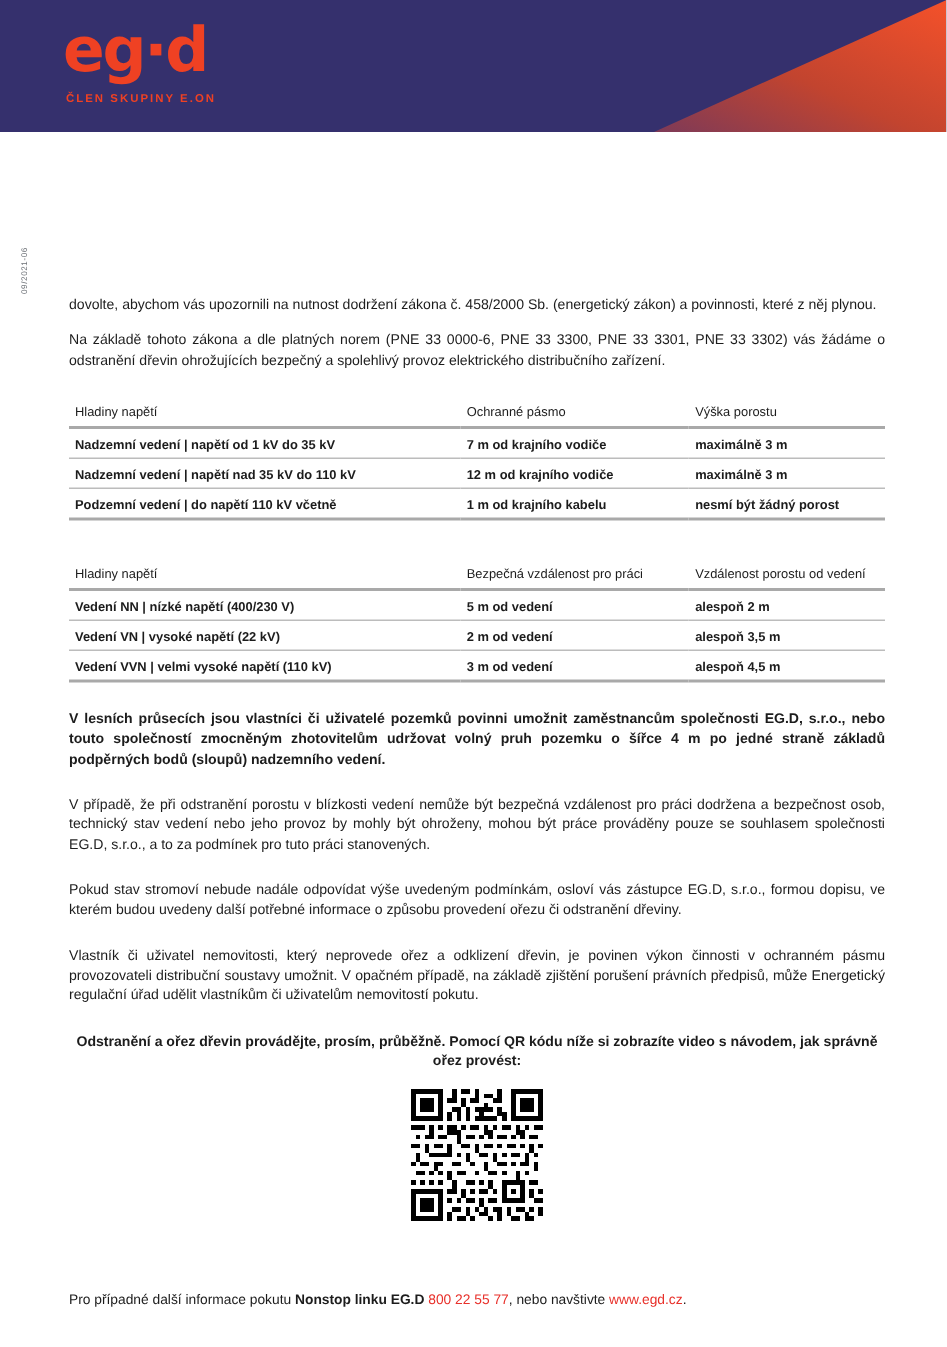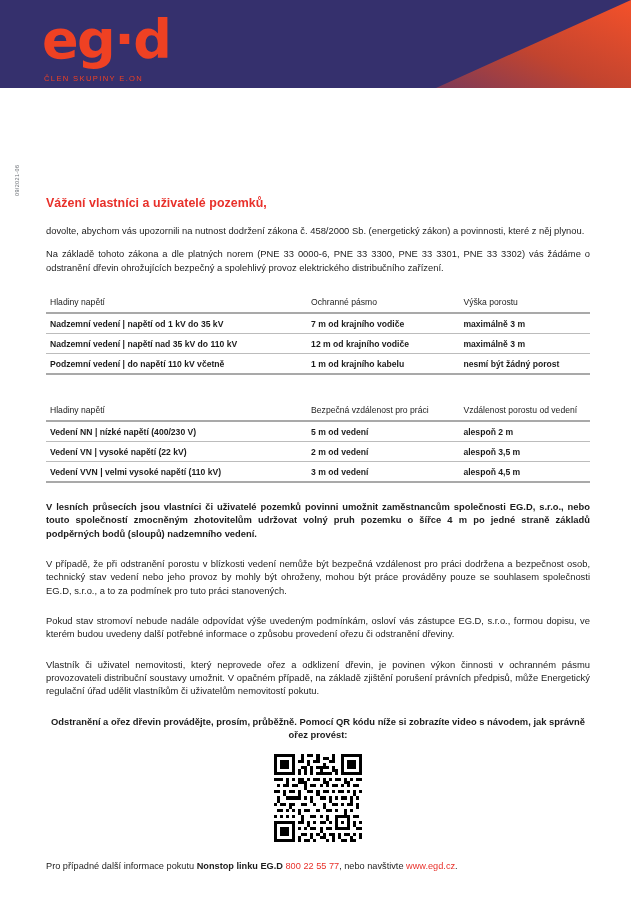--- a/index.html
+++ b/index.html
@@ -32,34 +32,34 @@
     width: 250px;
     height: 88px;
   }
   .logo-block {
     position: absolute;
     left: 42px;
     top: 13px;
   }
   .logo-word {
     font-family: "DejaVu Sans", sans-serif;
-    font-size: 54px;
+    font-size: 41px;
     font-weight: bold;
     color: #ef4123;
     letter-spacing: -1.5px;
     line-height: 1;
     display: block;
   }
   .logo-sub {
     display: block;
     margin-top: 8px;
     margin-left: 2px;
     font-family: "Liberation Sans", sans-serif;
     font-size: 7.6px;
-    font-weight: normal;
+    font-weight: bold;
     color: #ef4123;
     letter-spacing: 1.35px;
     line-height: 1;
   }
 
   
   .page {
     position: relative;
     padding: 0;
   }
@@ -180,21 +180,20 @@
     <span class="logo-sub">ČLEN SKUPINY E.ON</span>
   </div>
 </div>
 
 <div class="page">
 
   <div class="sidecode">09/2021-06</div>
 
   <div class="content">
 
-    <h1 class="title">Vážení vlastníci a uživatelé pozemků,</h1>
 
     <p class="para">dovolte, abychom vás upozornili na nutnost dodržení zákona č. 458/2000 Sb. (energetický zákon) a povinnosti, které z něj plynou.</p>
     <p class="para">Na základě tohoto zákona a dle platných norem (PNE 33 0000-6, PNE 33 3300, PNE 33 3301, PNE 33 3302) vás žádáme o odstranění dřevin ohrožujících bezpečný a spolehlivý provoz elektrického distribučního zařízení.</p>
 
     <div class="gap-s"></div>
 
     <table class="dtable">
       <thead>
         <tr>
           <th class="c0">Hladiny napětí</th>

